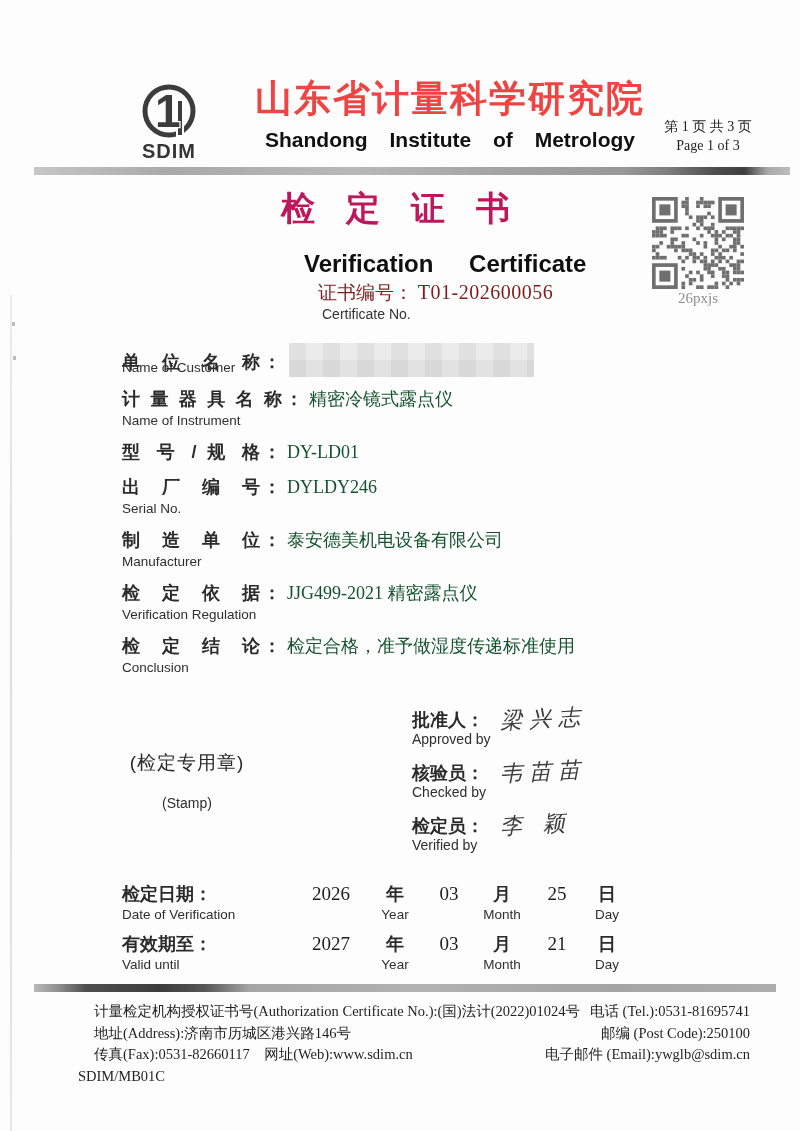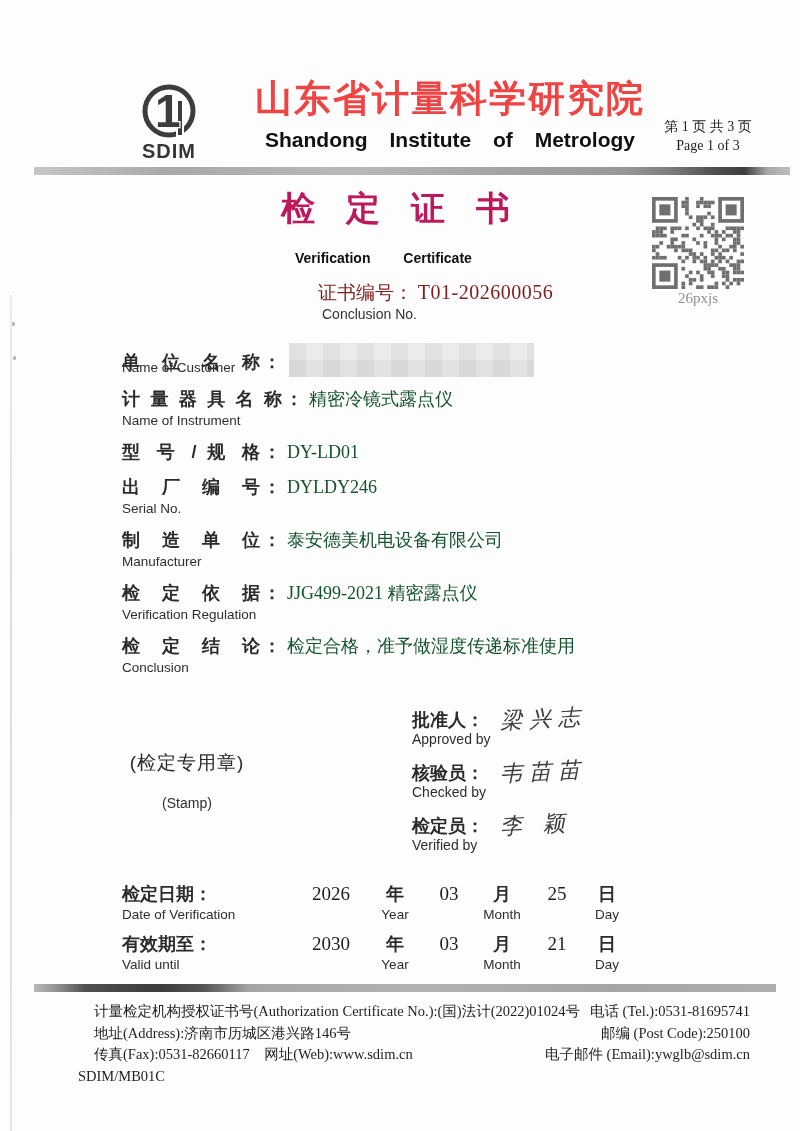--- a/index.html
+++ b/index.html
@@ -23,21 +23,21 @@
   
   .bar{position:absolute;height:8px;}
   .bar-top{left:34px;width:756px;top:167px;
     background:linear-gradient(90deg,#c6c6c6,#a9a9a9 18%,#b8b8b8 42%,#a3a3a3 62%,#989898 78%,#7d7d7d 84%,#4e4e4e 90%,#3f3f3f 94%,#a8a8a8 97%,#bdbdbd);}
   .bar-bottom{left:34px;width:742px;top:984px;
     background:linear-gradient(90deg,#b8b8b8,#939393 3%,#4f4f4f 7%,#3c3c3c 17%,#565656 23%,#a5a5a5 29%,#b2b2b2 52%,#a4a4a4 78%,#aeaeae);}
 
   
   .cert-title{position:absolute;left:281px;top:191px;font-family:"DejaVu Serif","Liberation Serif",serif;
               font-size:34px;font-weight:bold;color:#be185d;letter-spacing:31px;line-height:1;white-space:nowrap;text-align:center;}
-  .cert-sub{position:absolute;left:295px;top:250px;font-size:14px;font-weight:bold;color:#0f0f0f;
+  .cert-sub{position:absolute;left:304px;top:250px;font-size:24px;font-weight:bold;color:#0f0f0f;
             word-spacing:29px;white-space:nowrap;}
   .cert-no-line{position:absolute;left:318px;top:280px;font-family:"Liberation Serif",serif;
                 font-size:19px;color:#7f1d1d;white-space:nowrap;}
   .cert-no-line .num{font-size:20px;letter-spacing:.5px;}
   .cert-no-en{position:absolute;left:322px;top:306px;font-size:14px;color:#333;}
 
   .qr{position:absolute;left:652px;top:197px;width:92px;text-align:center;}
   .qr svg{display:block;}
   .qr-cap{font-family:"Liberation Serif",serif;color:#8f8f8f;font-size:15px;margin-top:1px;}
 
@@ -107,21 +107,21 @@
   <div class="pageinfo">
     <div>第 1 页  共 3 页</div>
     <div>Page 1 of 3</div>
   </div>
 
   <div class="bar bar-top"></div>
 
   <div class="cert-title">检定证书</div>
   <div class="cert-sub">Verification Certificate</div>
   <div class="cert-no-line"><span>证书编号： </span><span class="num">T01-202600056</span></div>
-  <div class="cert-no-en">Conclusion No.</div>
+  <div class="cert-no-en">Certificate No.</div>
 
   <div class="qr">
     <svg id="qr-svg" width="92" height="92" viewBox="0 0 92 92">
         <rect x="33.120000000000005" y="0" width="3.68" height="3.68" fill="#6f6f6f"></rect>
         <rect x="47.84" y="0" width="3.68" height="3.68" fill="#6f6f6f"></rect>
         <rect x="29.44" y="3.68" width="3.68" height="3.68" fill="#6f6f6f"></rect>
         <rect x="33.120000000000005" y="3.68" width="3.68" height="3.68" fill="#6f6f6f"></rect>
         <rect x="44.160000000000004" y="3.68" width="3.68" height="3.68" fill="#6f6f6f"></rect>
         <rect x="47.84" y="3.68" width="3.68" height="3.68" fill="#6f6f6f"></rect>
         <rect x="51.52" y="3.68" width="3.68" height="3.68" fill="#6f6f6f"></rect>
@@ -433,21 +433,21 @@
           <div class="d-cn">日</div>
           <div class="d-en">Day</div>
         </div>
     </div>
     <div class="drow">
       <div class="dcell left">
           <div class="d-cn">有效期至：</div>
           <div class="d-en" style="text-align:left">Valid until</div>
         </div>
       <div class="dcell">
-          <div class="d-num">2030</div>
+          <div class="d-num">2027</div>
         </div>
       <div class="dcell">
           <div class="d-cn">年</div>
           <div class="d-en">Year</div>
         </div>
       <div class="dcell">
           <div class="d-num">03</div>
         </div>
       <div class="dcell">
           <div class="d-cn">月</div>

